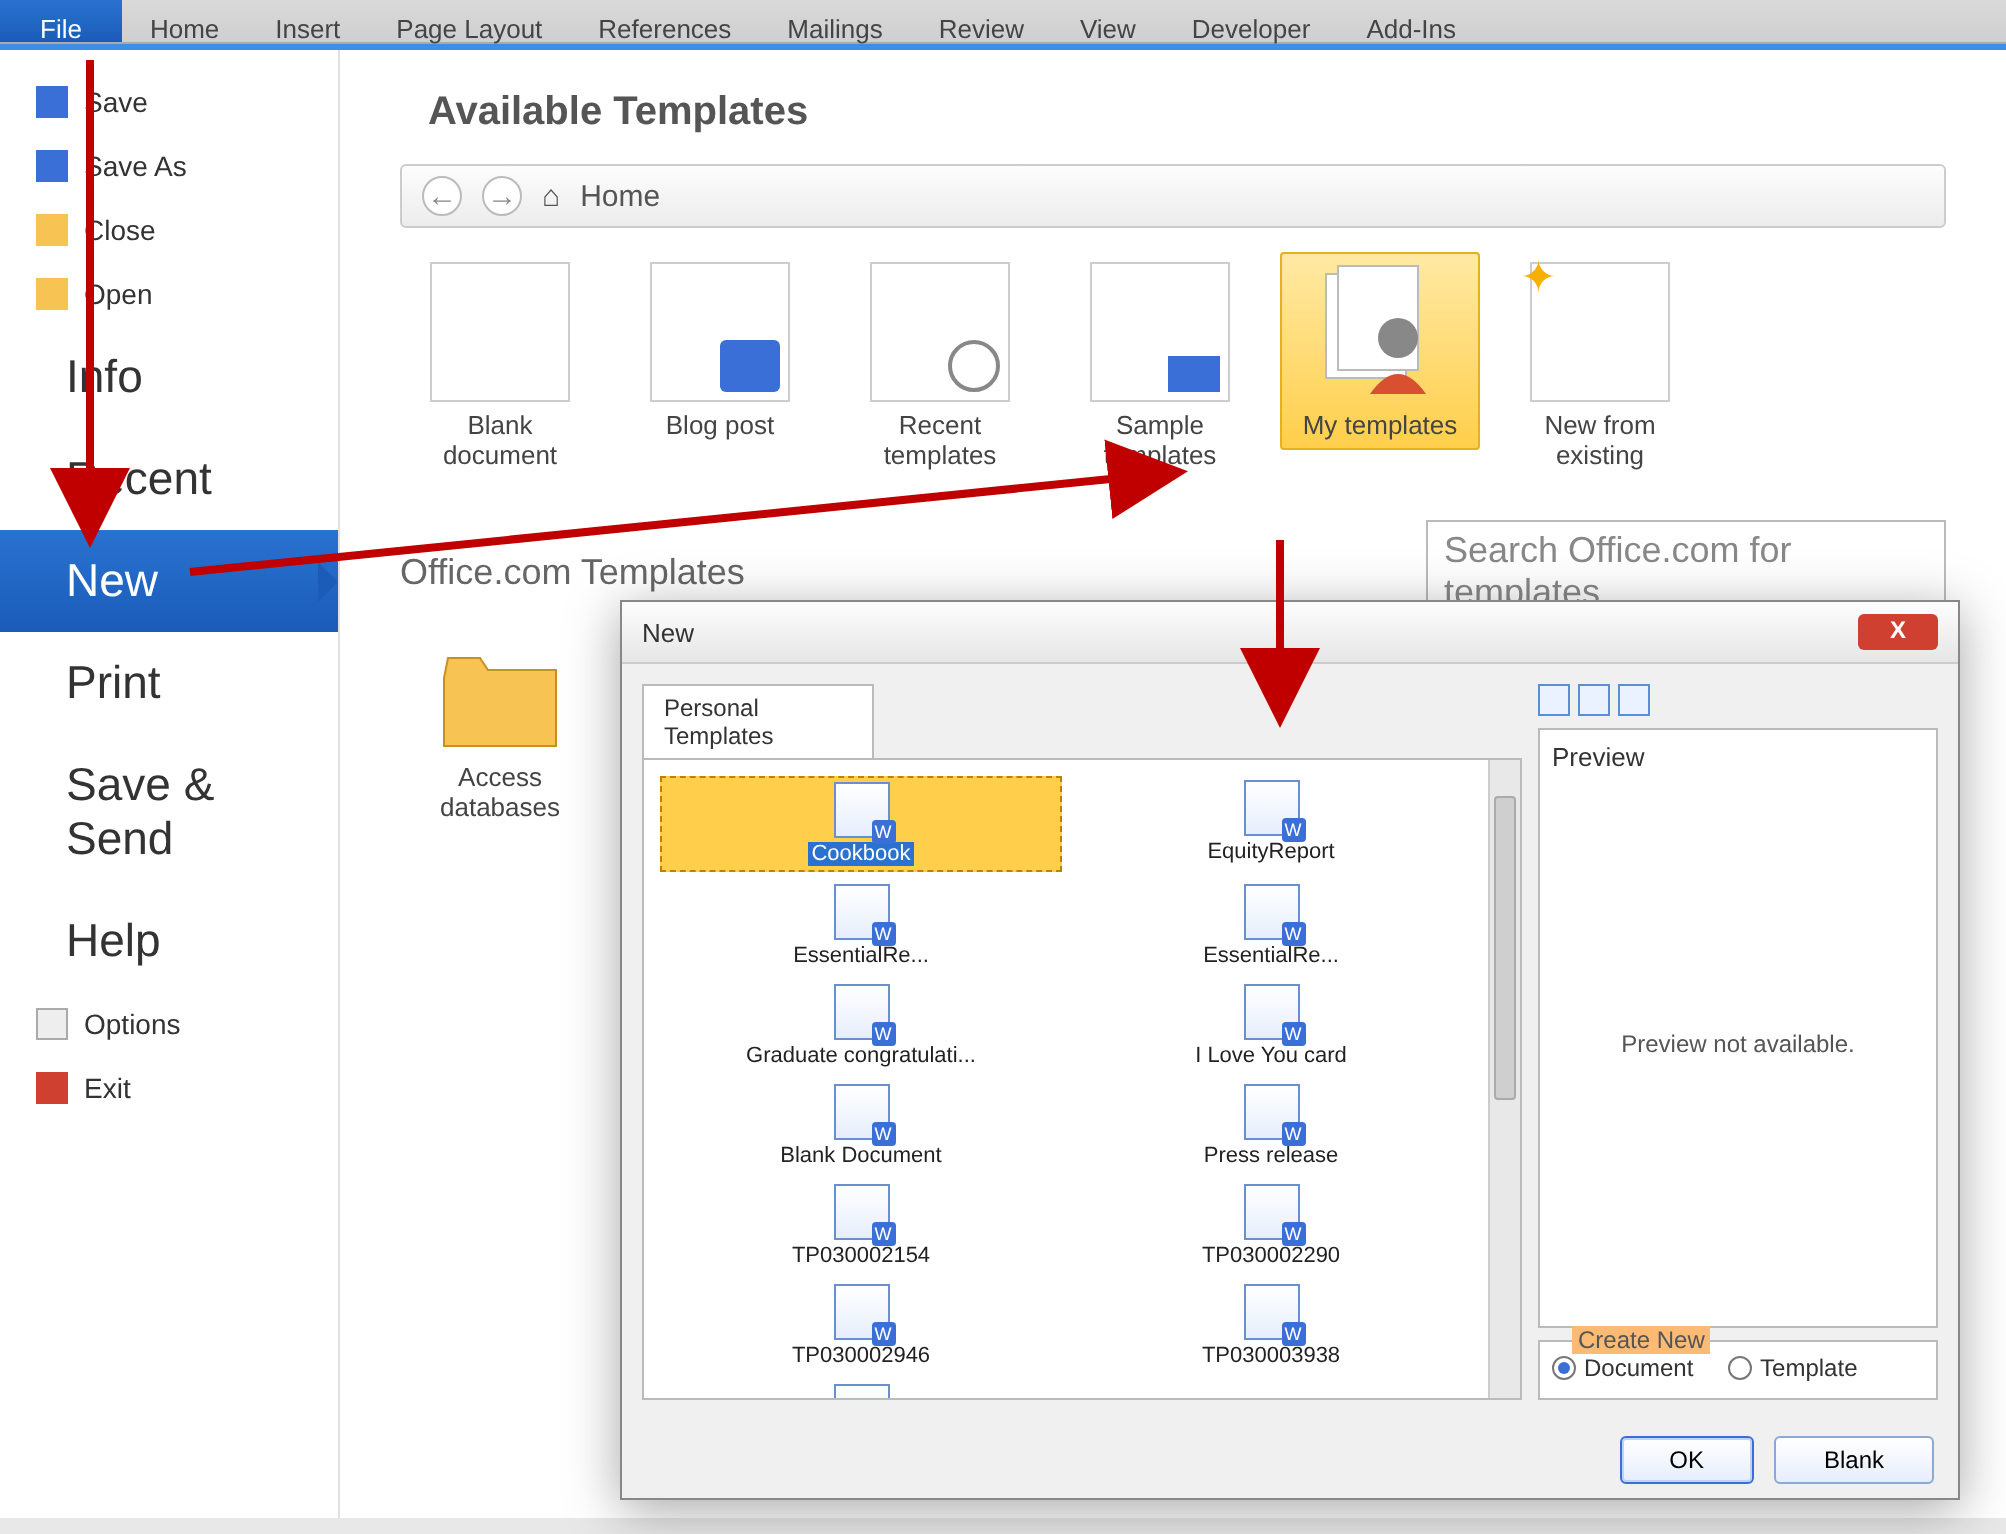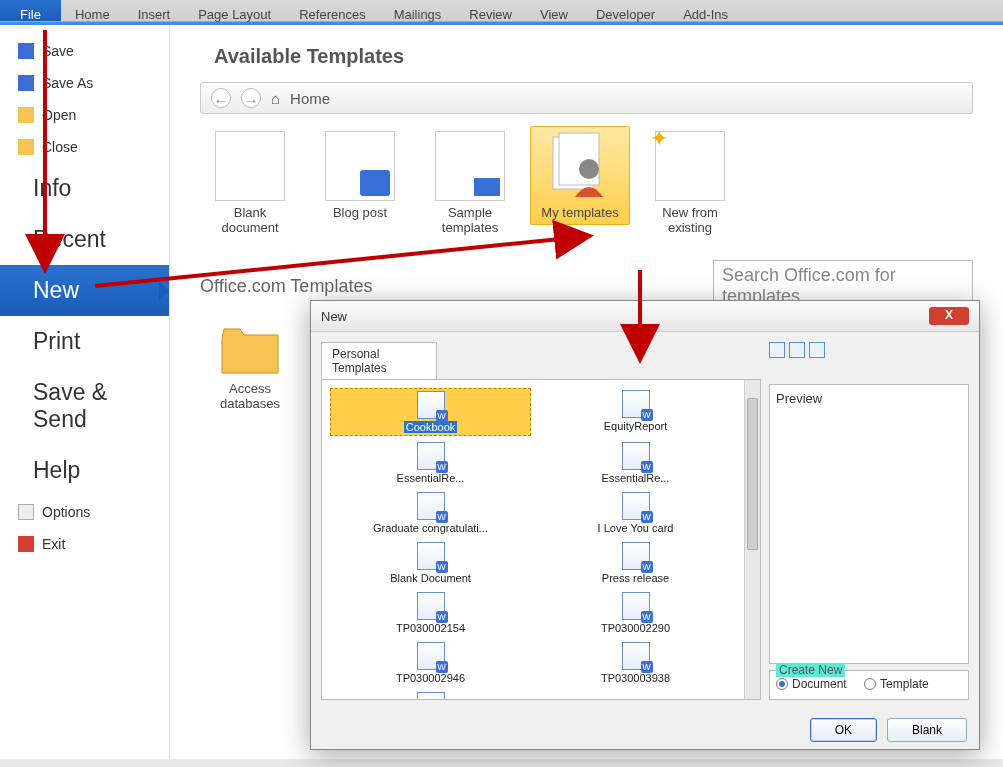--- a/index.html
+++ b/index.html
@@ -244,32 +244,32 @@
     background:#cfcfcf;border:1px solid #aaa;border-radius:2px;
   }
   .dlg-right {
     width:200px;
     display:flex;flex-direction:column;
   }
   .view-icons{display:flex;gap:4px;margin-bottom:6px;}
   .view-icons span{width:16px;height:16px;border:1px solid #5a8fd8;background:#eaf2ff;}
   .preview-box{
     flex:1;border:1px solid #bbb;background:#fff;padding:6px;
-    display:flex;flex-direction:column;margin-top:20px;
+    display:flex;flex-direction:column;
   }
   .preview-box .pv-inner{
     flex:1;display:flex;align-items:center;justify-content:center;
     color:#555;font-size:12px;
   }
   .create-new{
     border:1px solid #bbb;background:#fff;padding:6px;margin-top:6px;font-size:12px;
     position:relative;
   }
   .create-new .grp-label{
-    position:absolute;top:-8px;left:6px;background:#5eead4;padding:0 3px;color:#555;
+    position:absolute;top:-8px;left:16px;background:#fdba74;padding:0 3px;color:#555;
   }
   .dlg-buttons{
     display:flex;justify-content:flex-end;gap:10px;padding:8px 12px;
   }
   .btn{
     border:1px solid #8aa8d8;background:linear-gradient(#fff,#e6eefc);
     padding:4px 24px;border-radius:3px;font-size:12px;
   }
   .btn.default{border:1px solid #3a6fd8;box-shadow:0 0 0 1px #bcd4f7 inset;}
   
@@ -302,25 +302,25 @@
     <div class="bs-item">
       <span class="bs-icon" style="background:#3a6fd8"></span>
       <span>Save</span>
     </div>
     <div class="bs-item">
       <span class="bs-icon" style="background:#3a6fd8"></span>
       <span>Save As</span>
     </div>
     <div class="bs-item">
       <span class="bs-icon" style="background:#f7c352"></span>
+      <span>Close</span>
+    </div>
+    <div class="bs-item">
+      <span class="bs-icon" style="background:#f7c352"></span>
       <span>Open</span>
-    </div>
-    <div class="bs-item">
-      <span class="bs-icon" style="background:#f7c352"></span>
-      <span>Close</span>
     </div>
     <div class="bs-item big">Info</div>
     <div class="bs-item big">Recent</div>
     <div class="bs-item big selected">New</div>
     <div class="bs-item big">Print</div>
     <div class="bs-item big">Save &amp; Send</div>
     <div class="bs-item big">Help</div>
     <div class="bs-item">
       <span class="bs-icon" style="background:#eee;border:1px solid #aaa"></span>
       <span>Options</span>
@@ -343,20 +343,26 @@
     <div class="template-row">
       <div class="tmpl">
         <div class="thumb"></div>
         <div>Blank document</div>
       </div>
       <div class="tmpl">
         <div class="thumb" style="display:flex;align-items:flex-end;justify-content:flex-end;">
             <span style="width:30px;height:26px;background:#3a6fd8;border-radius:3px;margin:4px;"></span>
           </div>
         <div>Blog post</div>
+      </div>
+      <div class="tmpl">
+        <div class="thumb" style="display:flex;align-items:flex-end;justify-content:flex-end;">
+            <span style="width:26px;height:26px;border:2px solid #888;border-radius:50%;margin:4px;"></span>
+          </div>
+        <div>Recent templates</div>
       </div>
       <div class="tmpl">
         <div class="thumb" style="display:flex;align-items:flex-end;justify-content:flex-end;">
             <span style="width:26px;height:18px;background:#3a6fd8;margin:4px;"></span>
           </div>
         <div>Sample templates</div>
       </div>
       <div class="tmpl selected">
         <div class="thumb" style="border:none;background:none;">
           <svg viewBox="0 0 70 70" width="70" height="70">
@@ -439,20 +445,21 @@
       </div>
     </div>
     <div class="dlg-right">
       <div class="view-icons">
         <span></span>
         <span></span>
         <span></span>
       </div>
       <div class="preview-box">
         <div>Preview</div>
+        <div class="pv-inner">Preview not available.</div>
       </div>
       <div class="create-new">
         <span class="grp-label">Create New</span>
         <label class="radio checked">
             <span class="dot"></span>
             <span>Document</span>
           </label>
         <label class="radio">
             <span class="dot"></span>
             <span>Template</span>

